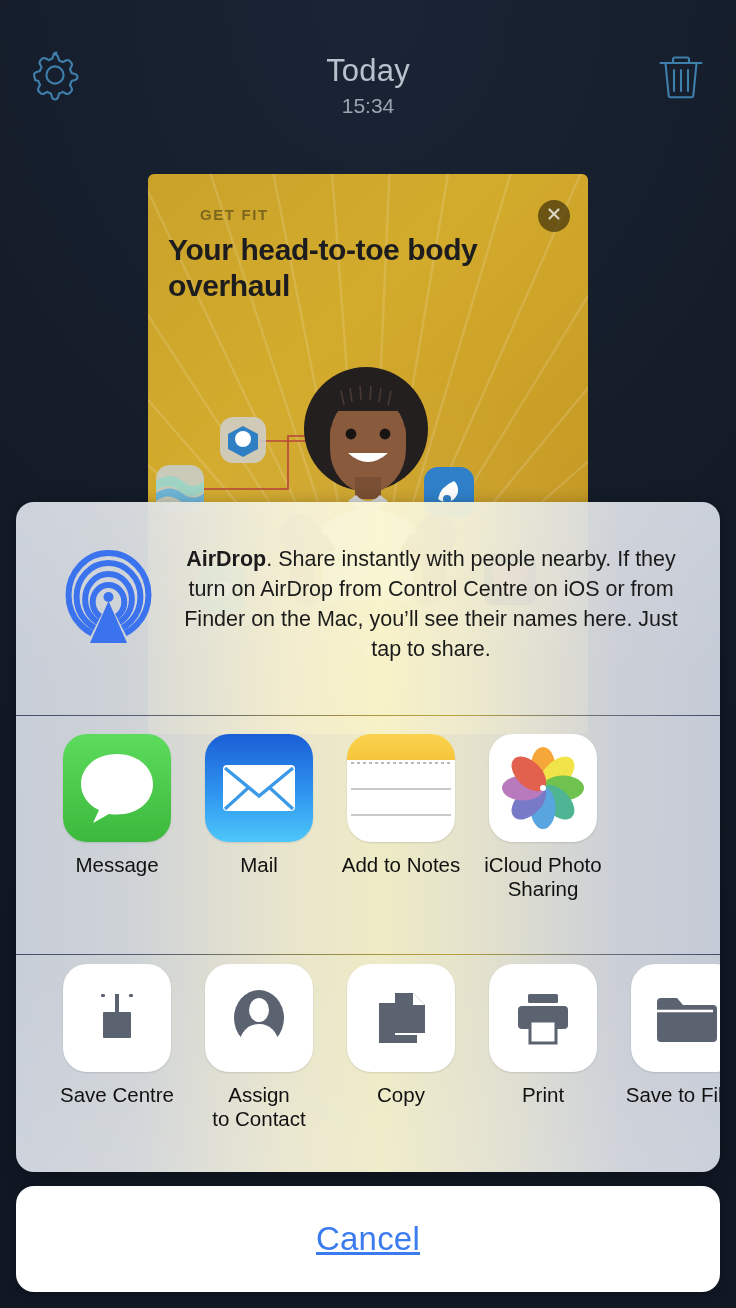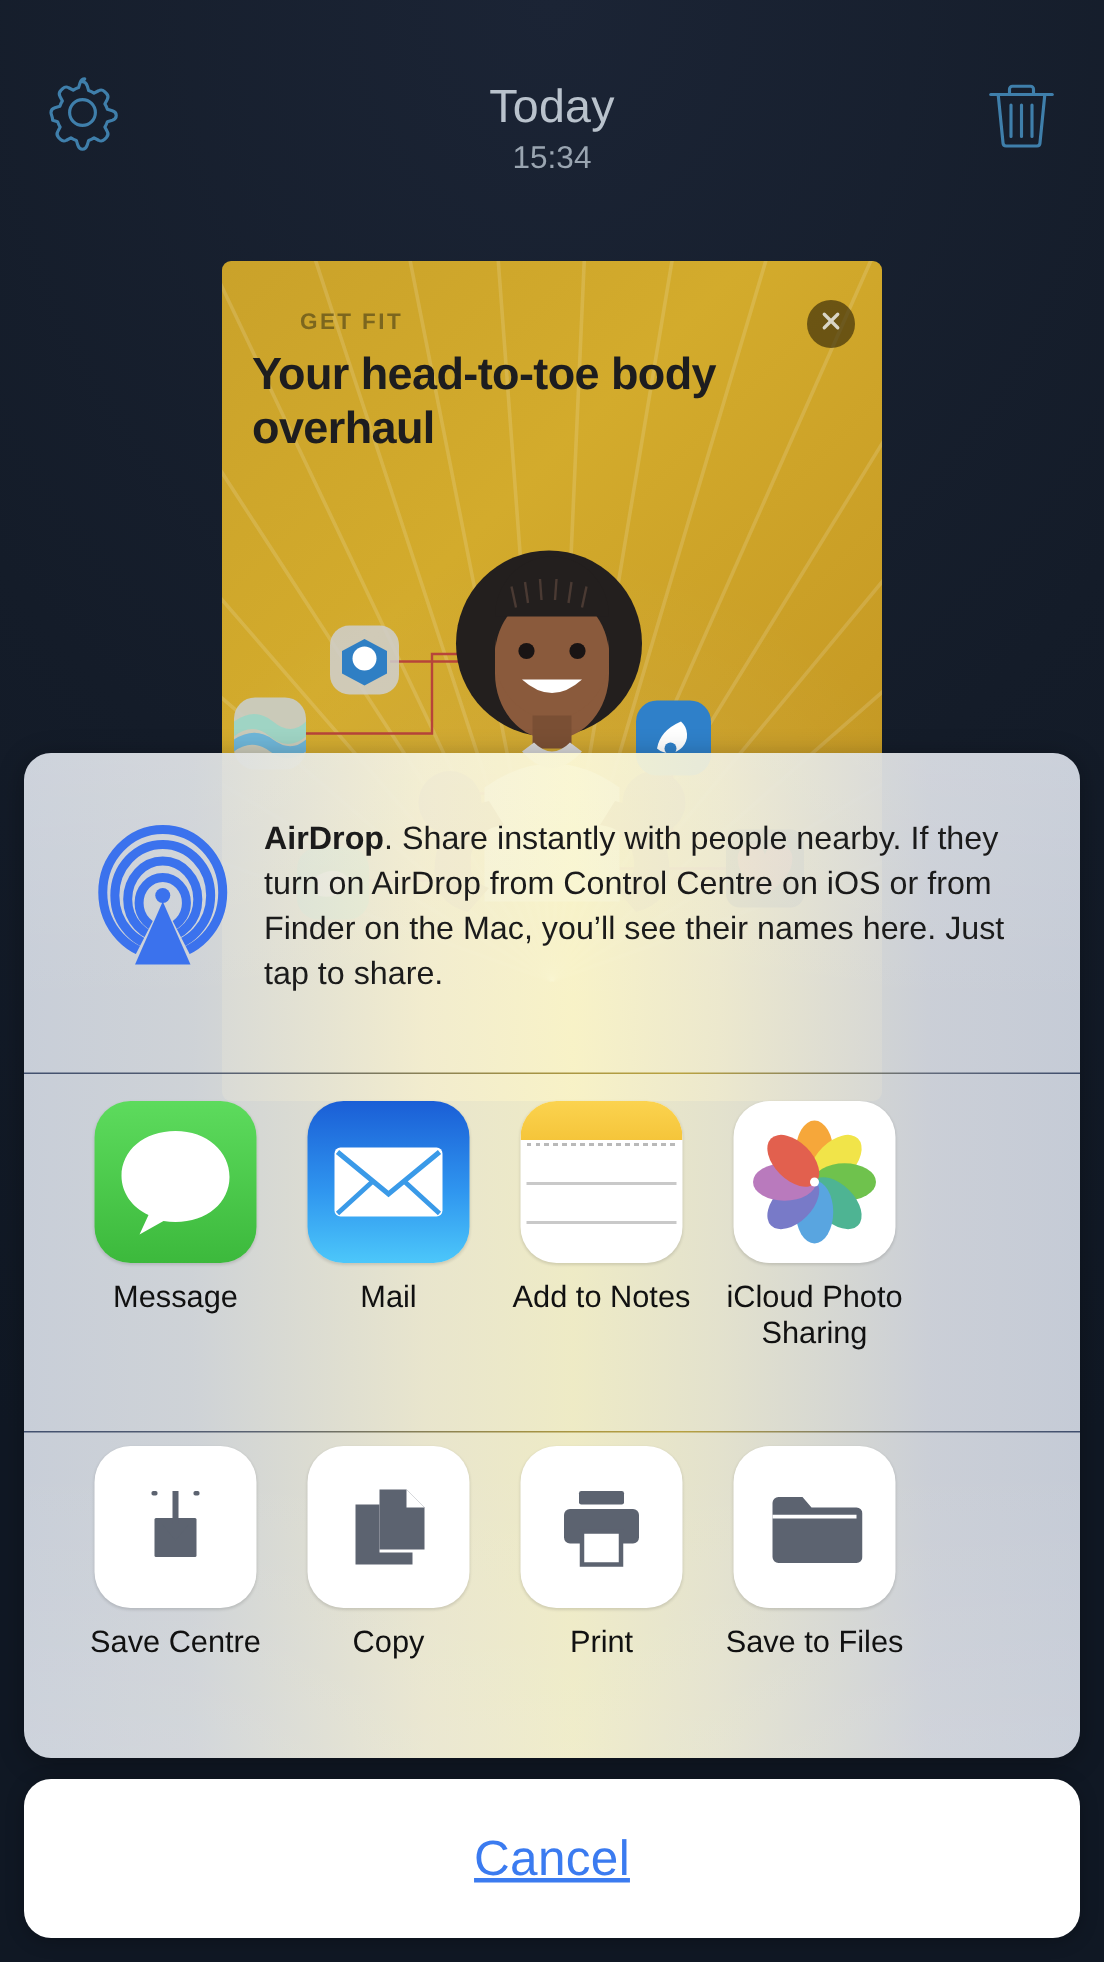--- a/index.html
+++ b/index.html
@@ -90,21 +90,21 @@
     background:linear-gradient(180deg,
       rgba(255,255,255,.10) 0%,
       rgba(255,255,255,0) 26%,
       rgba(255,255,255,0) 70%,
       rgba(255,255,255,.10) 100%);
     pointer-events:none;
   }
 
   .airdrop-row{
     position:absolute; left:0; top:0; width:708px; height:213px;
-    display:flex; align-items:flex-start;
+    display:flex; align-items:flex-start;text-align:center;
   }
   .airdrop-icon{
     position:absolute; left:40px; top:45px; width:105px; height:98px;
   }
   .airdrop-text{
     position:absolute; left:160px; top:42px; width:510px;
     font-size:21.5px; line-height:30px; color:#1b1b1b;
   }
   .airdrop-text b{ font-weight:700; }
 
@@ -395,20 +395,31 @@
             <rect x="16" y="24" width="28" height="26" rx="1"></rect>
             <path d="M30 6 v30" stroke="#5c6370" stroke-width="4" fill="none"></path>
             <path d="M21 28 L30 39 L39 28z"></path>
             <rect x="14" y="6" width="4" height="3" rx="1.2"></rect>
             <rect x="42" y="6" width="4" height="3" rx="1.2"></rect>
           </svg>
         </div>
         <div class="tile-label">Save Centre</div>
       </div>
 
+      <div class="tile">
+        <div class="tile-icon action-icon">
+          <svg width="64" height="64" viewBox="0 0 64 64">
+            <ellipse cx="32" cy="32" rx="25" ry="28" fill="#5c6370"></ellipse>
+            <ellipse cx="32" cy="24" rx="10" ry="12" fill="#ffffff"></ellipse>
+            <path d="M32 38c-11 0-18 8-19.5 17.5A25 28 0 0 0 51.5 55.5C50 46 43 38 32 38z" fill="#ffffff"></path>
+          </svg>
+        </div>
+        <div class="tile-label">Assign
+to Contact</div>
+      </div>
 
       <div class="tile">
         <div class="tile-icon action-icon">
           <svg width="60" height="62" viewBox="0 0 60 62" fill="#5c6370">
             <path d="M24 6h18l12 12v28H24z"></path>
             <path d="M42 6v12h12z" fill="#ffffff"></path>
             <path d="M8 16h16v32h22v8H8z"></path>
           </svg>
         </div>
         <div class="tile-label">Copy</div>

